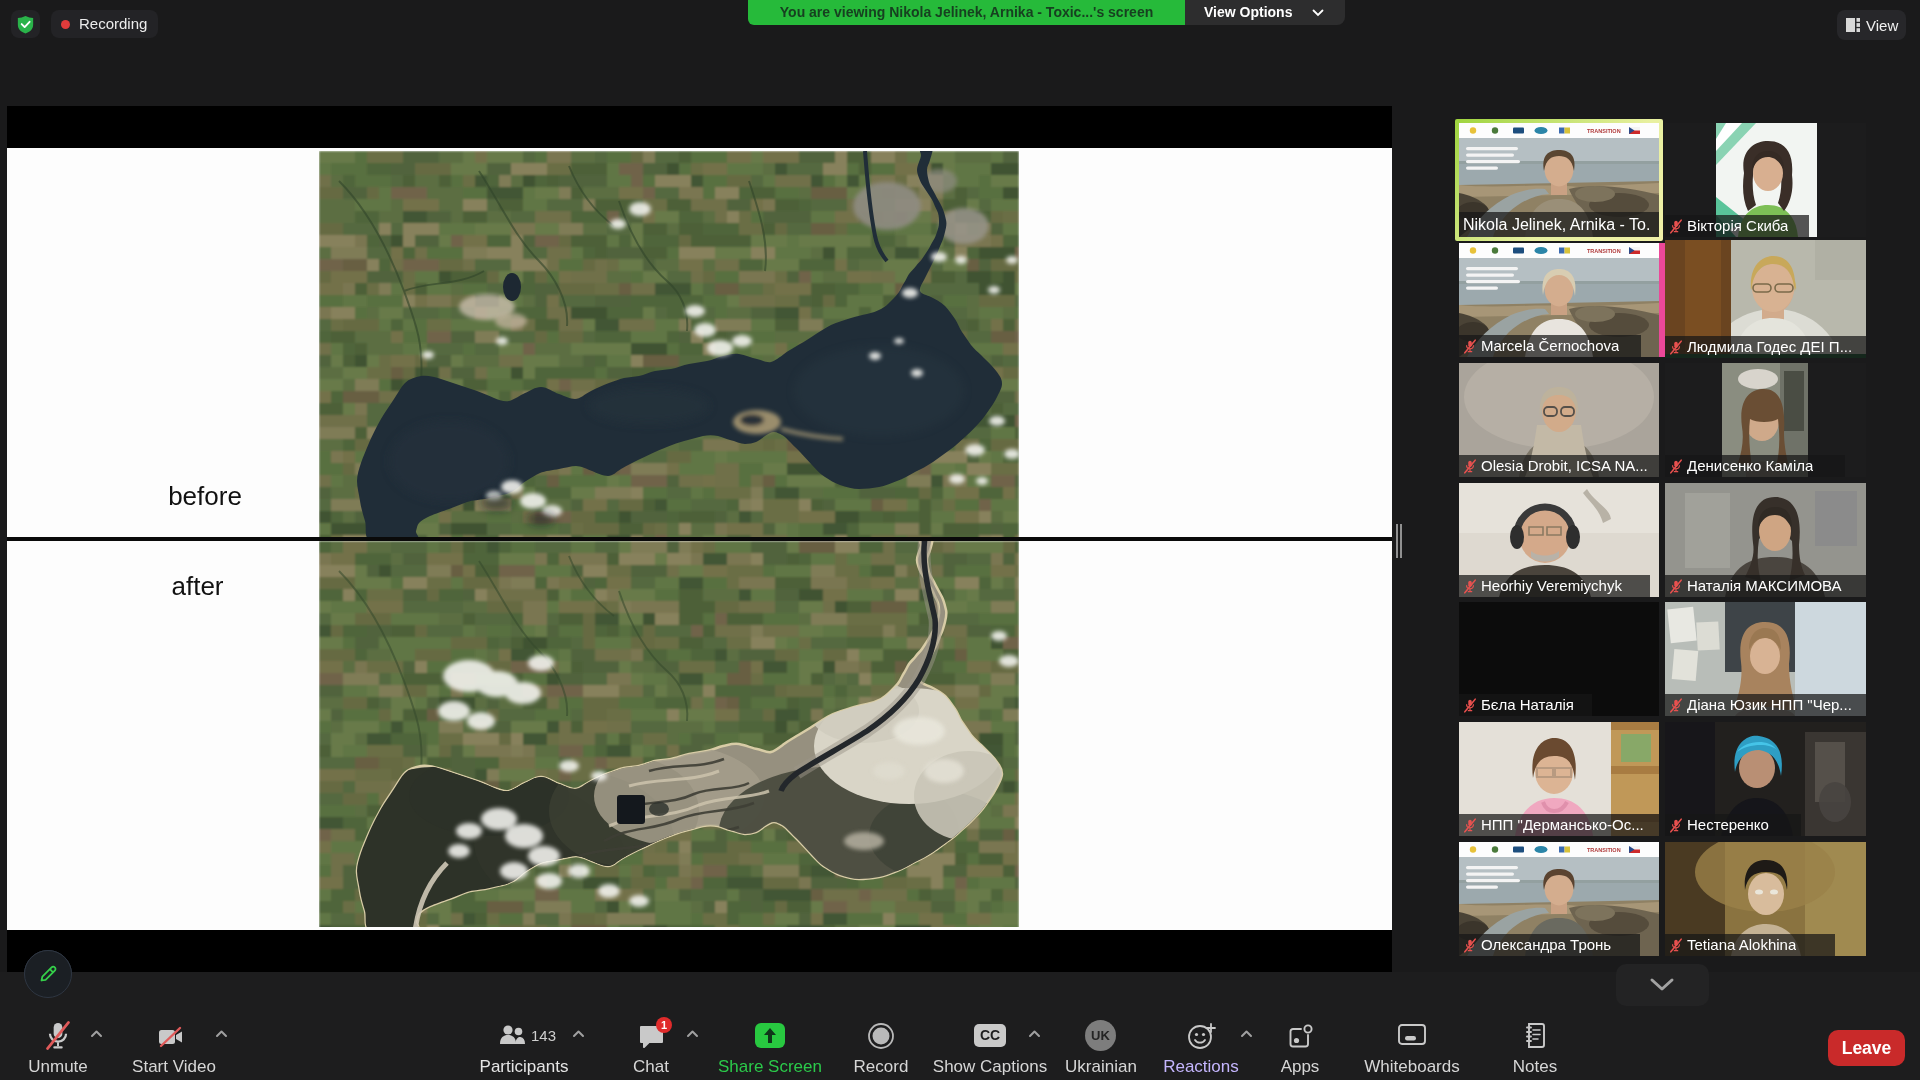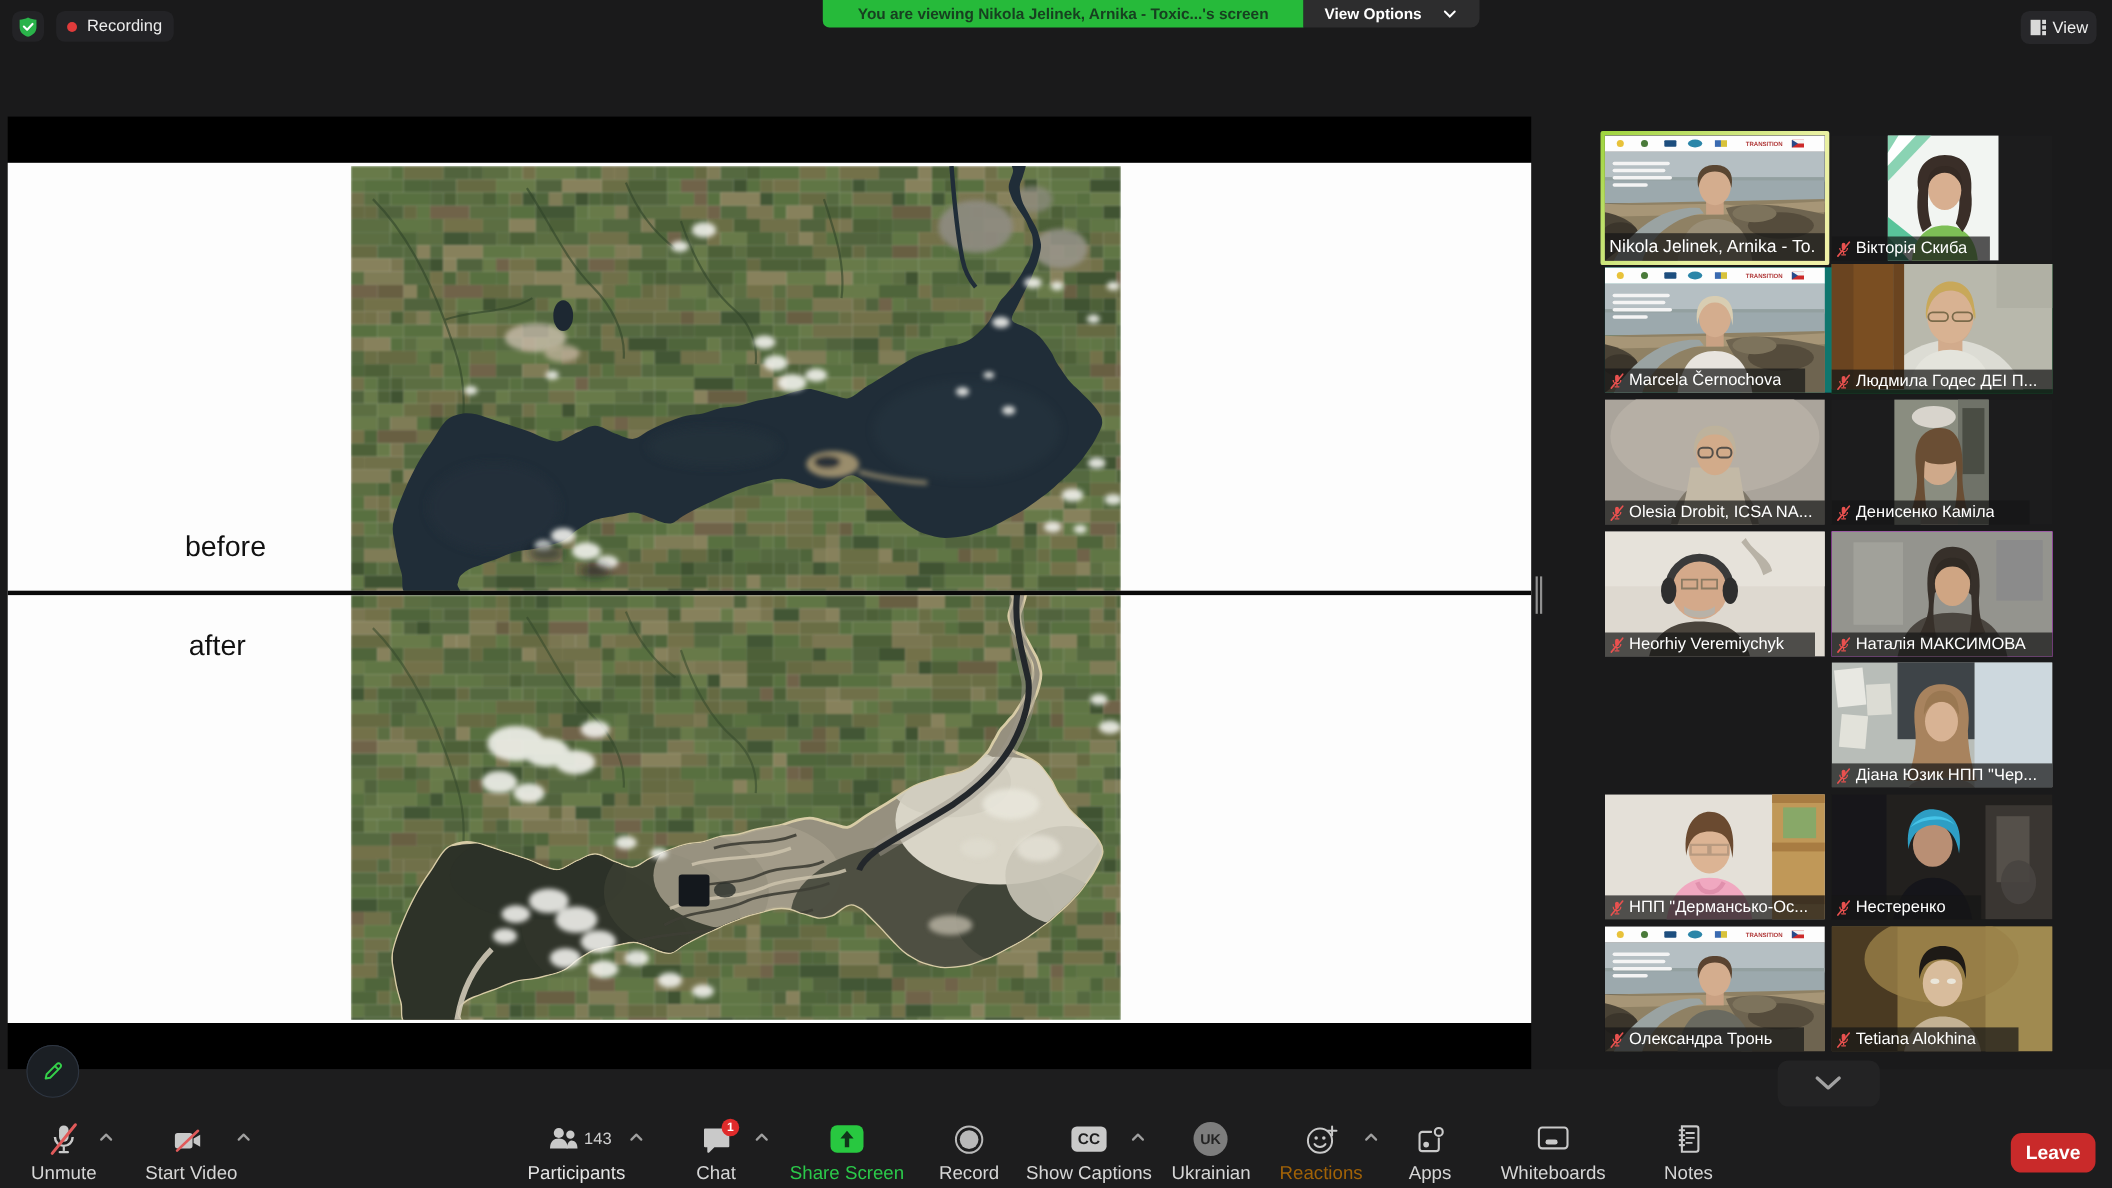--- a/index.html
+++ b/index.html
@@ -2614,21 +2614,21 @@
             <rect x="9" y="3" width="6" height="11" rx="3"></rect>
             <path d="M6,11 a6,6 0 0 0 12,0" fill="none" stroke="#e8514f" stroke-width="2"></path>
             <rect x="11" y="17.5" width="2" height="3.5"></rect>
             <rect x="8" y="21" width="8" height="2" rx="1"></rect>
           </g>
           <line x1="21" y1="2" x2="3" y2="24" stroke="#e8514f" stroke-width="2.6" stroke-linecap="round"></line>
         </svg>
         <span style="overflow:hidden;white-space:nowrap">Вікторія Скиба</span>
       </div>
     </div>
-    <div class="abs" style="left:1459px;top:243px;width:235px;height:114px;background:#0f766e;overflow:hidden">
+    <div class="abs" style="left:1459px;top:243px;width:235px;height:114px;background:#ec4899;overflow:hidden">
       <svg class="abs" style="left:0px;top:0" width="200" height="114" viewBox="0 0 200 114">
         <rect x="0" y="0" width="200" height="15" fill="#fdfdfd"></rect>
         <circle cx="14" cy="7.5" r="3.2" fill="#e8c23a"></circle>
         <circle cx="36" cy="7.5" r="3.2" fill="#4a7a3a"></circle>
         <rect x="54" y="4.5" width="11" height="6" rx="1" fill="#1d4e7e"></rect>
         <ellipse cx="82" cy="7.5" rx="6.5" ry="3.6" fill="#2a85a8"></ellipse>
         <rect x="100" y="4.5" width="5.5" height="6" fill="#3a6ab0"></rect>
         <rect x="105.5" y="4.5" width="5.5" height="6" fill="#d8c23a"></rect>
         <text x="128" y="9.5" font-size="5.5" fill="#b03a3a" font-family="Liberation Sans,sans-serif" font-weight="bold">TRANSITION</text>
         <g>
@@ -2788,20 +2788,37 @@
         <svg width="14" height="15" viewBox="0 0 24 26" style="flex:0 0 auto">
           <g fill="#e8514f">
             <rect x="9" y="3" width="6" height="11" rx="3"></rect>
             <path d="M6,11 a6,6 0 0 0 12,0" fill="none" stroke="#e8514f" stroke-width="2"></path>
             <rect x="11" y="17.5" width="2" height="3.5"></rect>
             <rect x="8" y="21" width="8" height="2" rx="1"></rect>
           </g>
           <line x1="21" y1="2" x2="3" y2="24" stroke="#e8514f" stroke-width="2.6" stroke-linecap="round"></line>
         </svg>
         <span style="overflow:hidden;white-space:nowrap">Наталія МАКСИМОВА</span>
+      </div>
+    </div>
+    <div class="abs" style="left:1459px;top:602px;width:200px;height:114px;background:#1c1c1d;overflow:hidden">
+      <svg class="abs" style="left:0px;top:0" width="200" height="114" viewBox="0 0 200 114">
+        <rect width="200" height="114" fill="#0c0c0c"></rect>
+      </svg>
+      <div class="nlabel" style="width:133px;">
+        <svg width="14" height="15" viewBox="0 0 24 26" style="flex:0 0 auto">
+          <g fill="#e8514f">
+            <rect x="9" y="3" width="6" height="11" rx="3"></rect>
+            <path d="M6,11 a6,6 0 0 0 12,0" fill="none" stroke="#e8514f" stroke-width="2"></path>
+            <rect x="11" y="17.5" width="2" height="3.5"></rect>
+            <rect x="8" y="21" width="8" height="2" rx="1"></rect>
+          </g>
+          <line x1="21" y1="2" x2="3" y2="24" stroke="#e8514f" stroke-width="2.6" stroke-linecap="round"></line>
+        </svg>
+        <span style="overflow:hidden;white-space:nowrap">Бєла Наталія</span>
       </div>
     </div>
     <div class="abs" style="left:1665px;top:602px;width:201px;height:114px;background:#1c1c1d;overflow:hidden">
       <svg class="abs" style="left:0px;top:0" width="201" height="114" viewBox="0 0 201 114">
         <rect width="201" height="114" fill="#b8bdb8"></rect>
         <rect x="130" y="0" width="71" height="114" fill="#cdd8de"></rect>
         <rect x="60" y="0" width="70" height="70" fill="#3e4448"></rect>
         <rect x="4" y="6" width="26" height="34" fill="#e8e8e2" transform="rotate(-6 17 23)"></rect>
         <rect x="8" y="48" width="24" height="30" fill="#e2e2da" transform="rotate(5 20 63)"></rect>
         <rect x="32" y="20" width="22" height="28" fill="#dcdcd4" transform="rotate(-3 43 34)"></rect>
@@ -3021,21 +3038,21 @@
     <svg class="abs" style="left:1187px;top:1021px" width="30" height="30" viewBox="0 0 30 30">
       <circle cx="13" cy="16" r="11" fill="none" stroke="#c9c9c9" stroke-width="1.8"></circle>
       <circle cx="9.5" cy="13.5" r="1.6" fill="#c9c9c9"></circle>
       <circle cx="16.5" cy="13.5" r="1.6" fill="#c9c9c9"></circle>
       <path d="M8,19 C10,22.5 16,22.5 18,19" fill="none" stroke="#c9c9c9" stroke-width="1.8" stroke-linecap="round"></path>
       <path d="M24,3 v8 M20,7 h8" stroke="#c9c9c9" stroke-width="1.8" stroke-linecap="round"></path>
     </svg>
     <svg class="abs" style="left:1240px;top:1029px" width="13" height="9" viewBox="0 0 13 9">
       <path d="M2,7 L6.5,2.5 L11,7" stroke="#a0a0a0" stroke-width="2" fill="none" stroke-linecap="round" stroke-linejoin="round"></path>
     </svg>
-    <div class="tlabel" style="left:1101px;top:1057px;width:200px;color:#a16207">Reactions</div>
+    <div class="tlabel" style="left:1101px;top:1057px;width:200px;color:#c4b5fd">Reactions</div>
     <svg class="abs" style="left:1286px;top:1022px" width="28" height="28" viewBox="0 0 28 28">
       <path d="M22,13 L22,22 A2.5,2.5 0 0 1 19.5,24.5 L7,24.5 A2.5,2.5 0 0 1 4.5,22 L4.5,9.5 A2.5,2.5 0 0 1 7,7 L15,7" fill="none" stroke="#c9c9c9" stroke-width="1.9" stroke-linecap="round"></path>
       <circle cx="22" cy="7" r="3.6" fill="none" stroke="#c9c9c9" stroke-width="1.9"></circle>
       <circle cx="10.5" cy="18.5" r="2.6" fill="#c9c9c9"></circle>
     </svg>
     <div class="tlabel" style="left:1200px;top:1057px;width:200px;color:#d6d6d6">Apps</div>
     <svg class="abs" style="left:1397px;top:1023px" width="30" height="26" viewBox="0 0 30 26">
       <rect x="2" y="2" width="26" height="19" rx="3" fill="none" stroke="#c9c9c9" stroke-width="1.9"></rect>
       <rect x="8" y="13" width="11" height="4.5" rx="2.2" fill="#c9c9c9"></rect>
     </svg>

